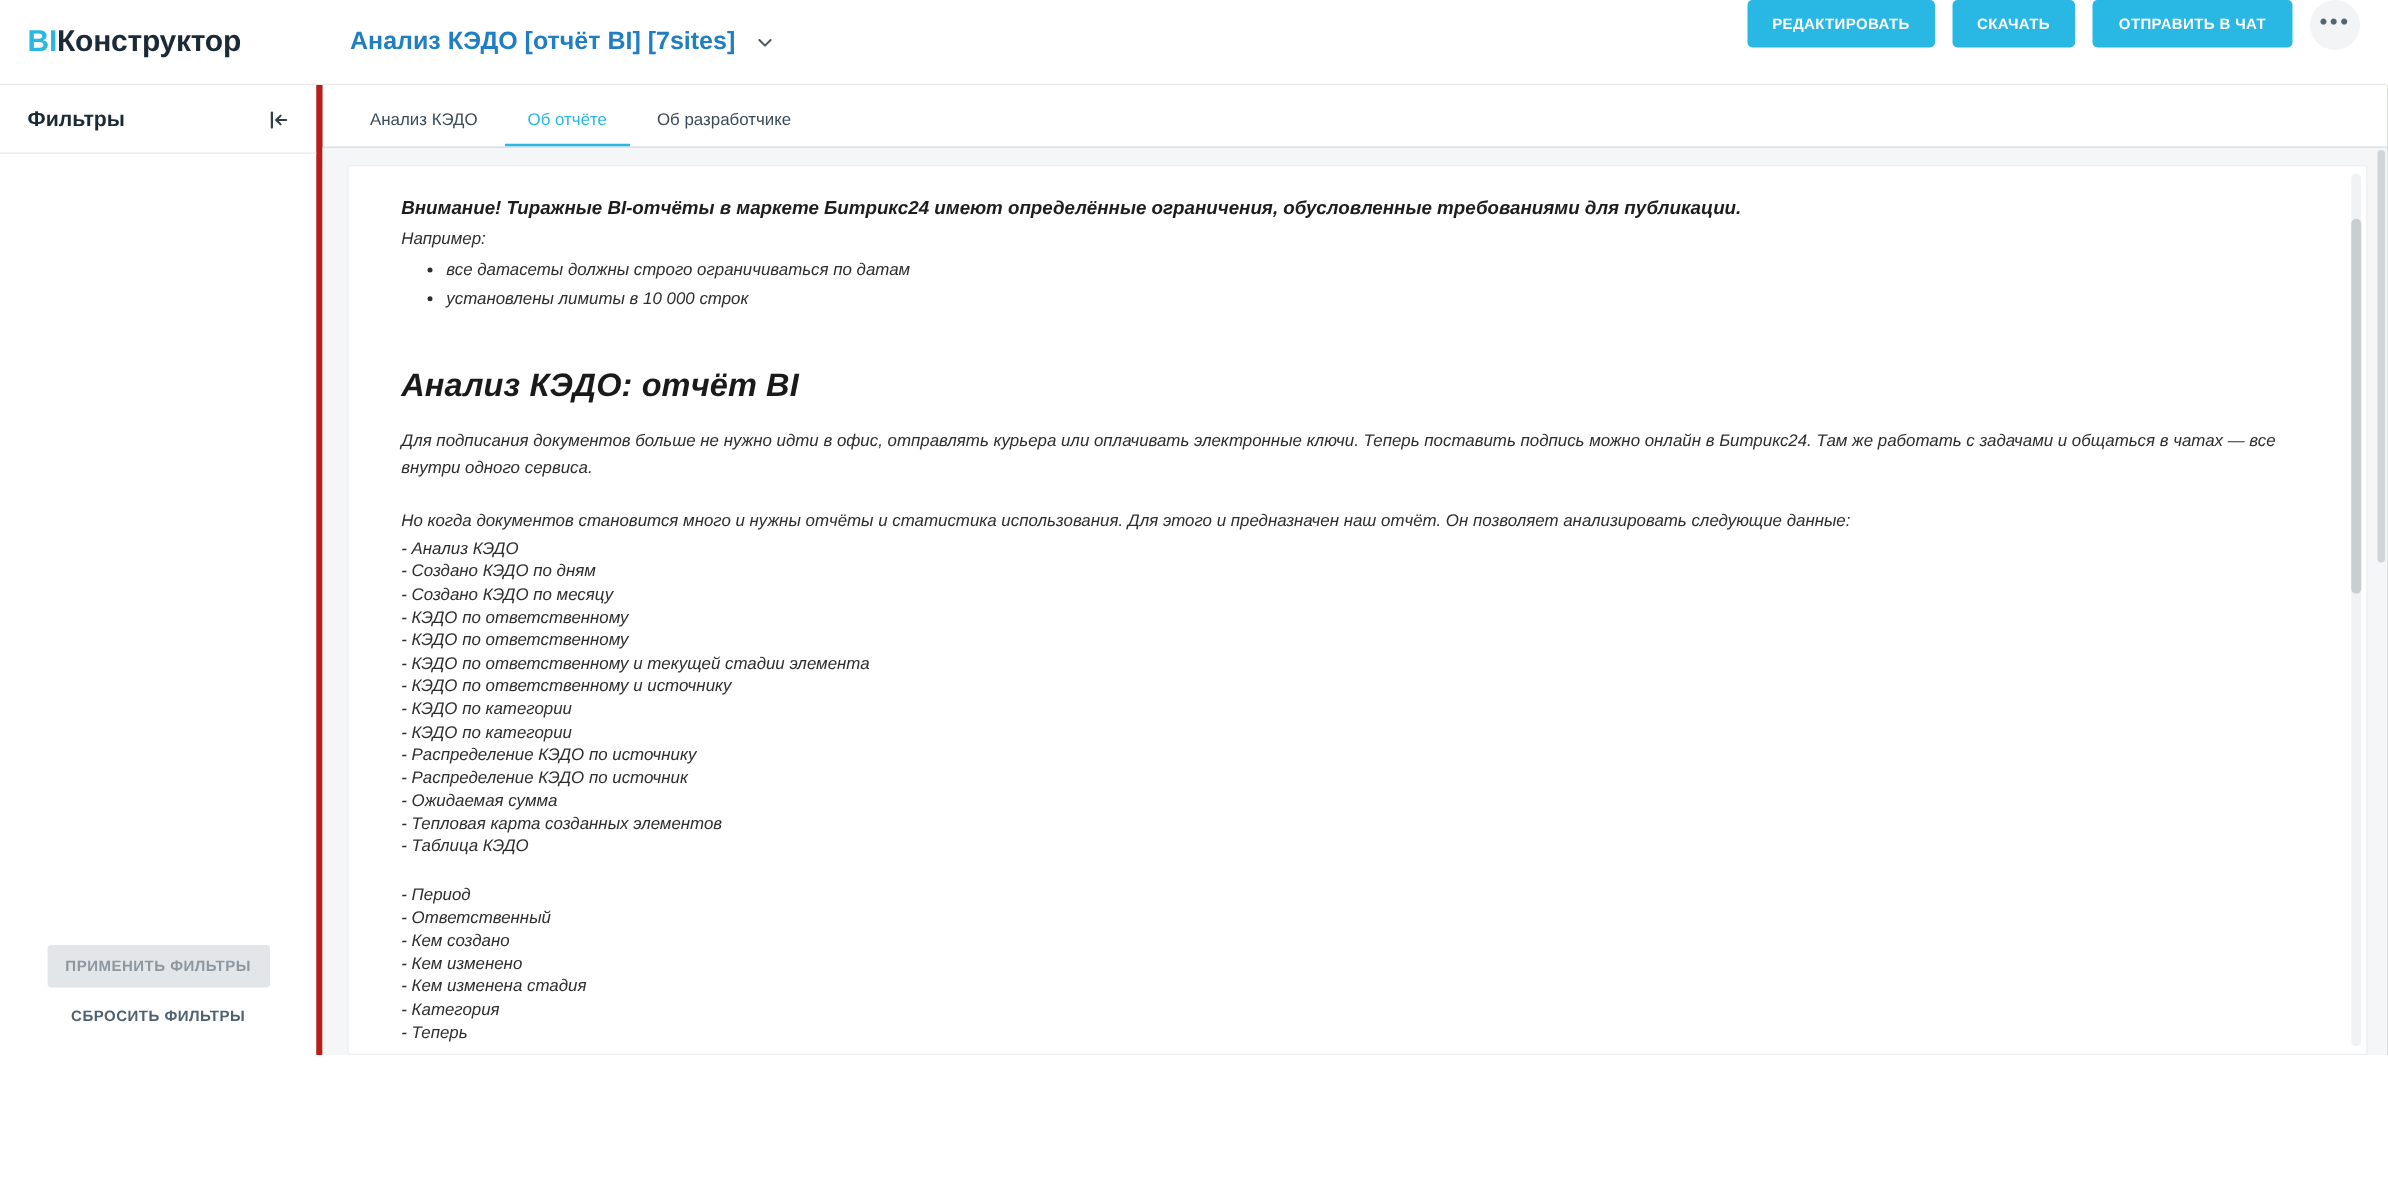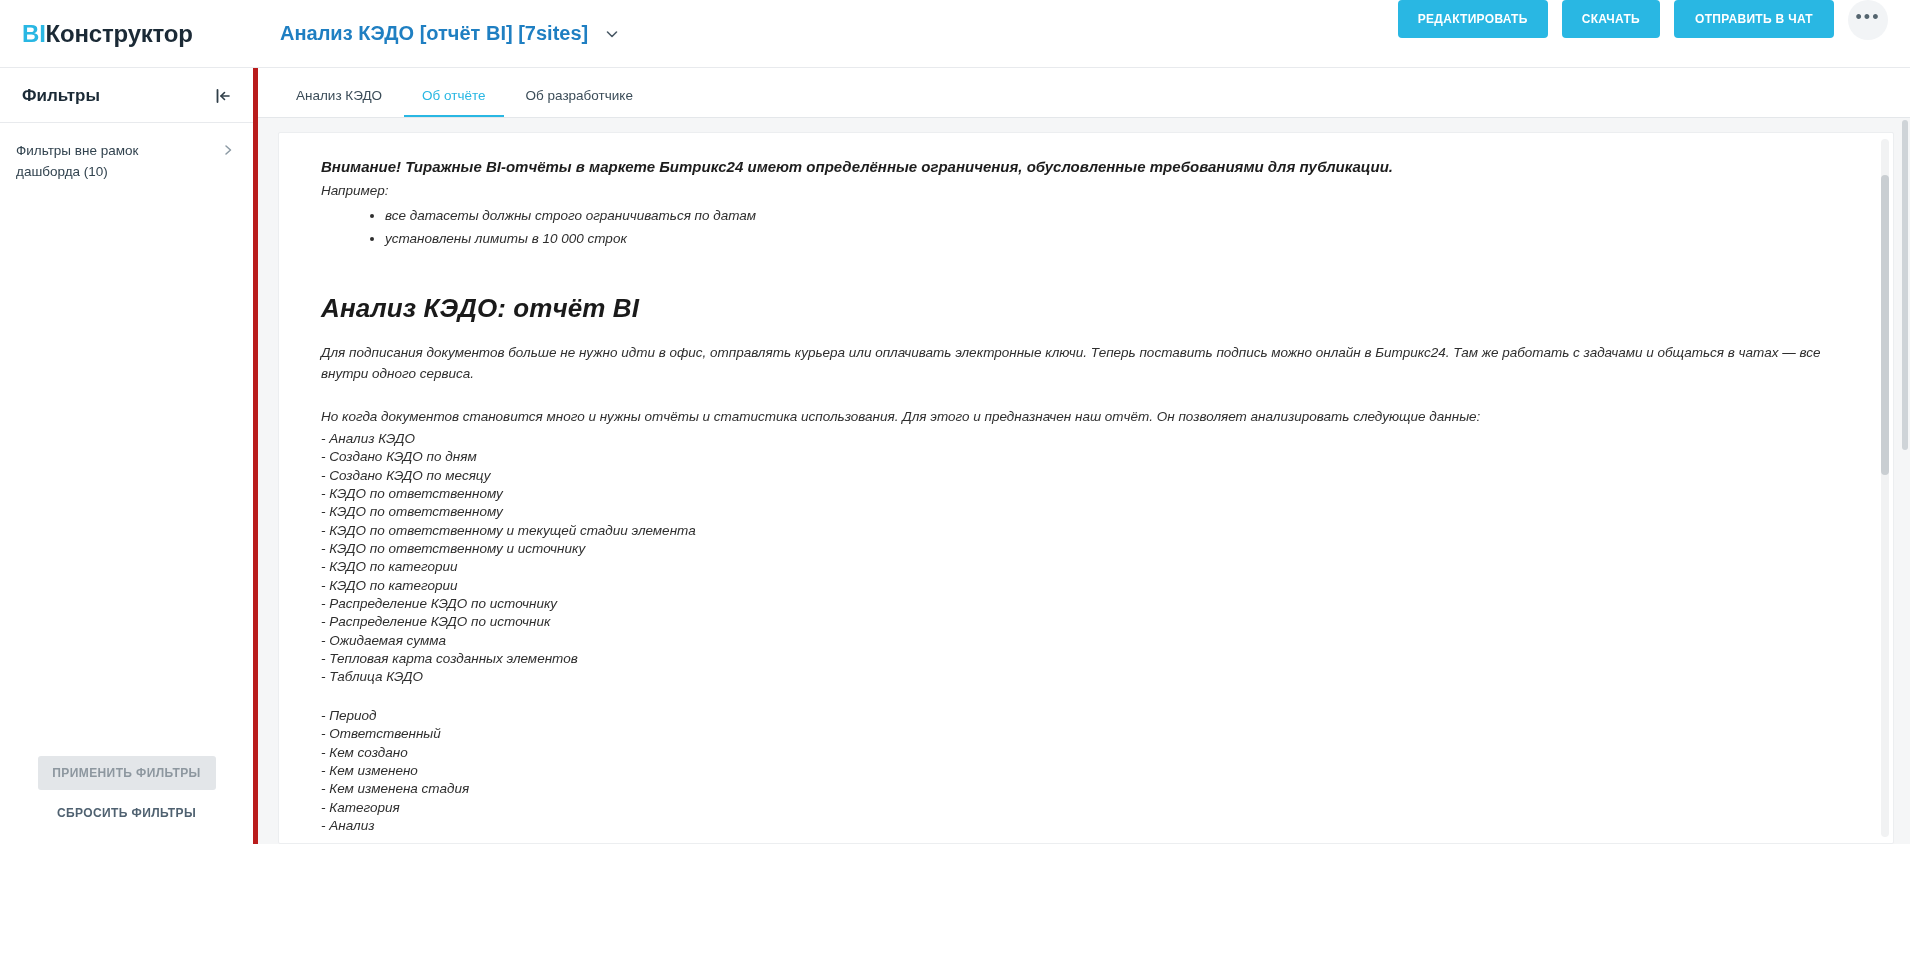--- a/index.html
+++ b/index.html
@@ -265,21 +265,21 @@
     margin-top: 6px;
     color: #2e2e2e;
   }
   ul.warn-list {
     margin: 9px 0 0 0;
     padding-left: 36px;
     font-size: 13.5px;
     font-style: italic;
     color: #2e2e2e;
   }
-  ul.warn-list li { margin-bottom: 4px; line-height: 1.4; margin-left: 28px; }
+  ul.warn-list li { margin-bottom: 4px; line-height: 1.4; }
 
   h1.doc-h1 {
     font-size: 26px;
     font-weight: bold;
     font-style: italic;
     color: #1a1a1a;
     margin: 44px 0 0 0;
     letter-spacing: 0.1px;
   }
   p.para {
@@ -375,28 +375,20 @@
         <span class="collapse-icon">
           <svg width="18" height="16" viewBox="0 0 18 16" aria-hidden="true">
             <path d="M2.5 2 L2.5 14" stroke="#2f3e48" stroke-width="1.8" stroke-linecap="round"></path>
             <path d="M14 8 L6 8" stroke="#2f3e48" stroke-width="1.6" stroke-linecap="round"></path>
             <path d="M9.5 4.5 L6 8 L9.5 11.5" fill="none" stroke="#2f3e48" stroke-width="1.6" stroke-linecap="round" stroke-linejoin="round"></path>
           </svg>
         </span>
       </div>
       <div class="sidebar-sep"></div>
 
-      <div class="filter-group">
-        <span class="filter-group-label">Фильтры вне рамок дашборда (10)</span>
-        <span class="chev-right">
-          <svg width="14" height="14" viewBox="0 0 14 14" aria-hidden="true">
-              <path d="M5 3 L9.5 7 L5 11" fill="none" stroke="#8b99a3" stroke-width="1.5" stroke-linecap="round" stroke-linejoin="round"></path>
-            </svg>
-        </span>
-      </div>
 
       <div class="sidebar-spacer"></div>
 
       <div class="sidebar-footer">
         <button class="apply-btn">ПРИМЕНИТЬ ФИЛЬТРЫ</button>
         <button class="reset-btn">СБРОСИТЬ ФИЛЬТРЫ</button>
       </div>
     </div>
 
     <div class="content">
@@ -441,21 +433,21 @@
 
           <div class="gap"></div>
 
           <div class="list-block" style="margin-top:0">
             <div class="list-line">- Период</div>
             <div class="list-line">- Ответственный</div>
             <div class="list-line">- Кем создано</div>
             <div class="list-line">- Кем изменено</div>
             <div class="list-line">- Кем изменена стадия</div>
             <div class="list-line">- Категория</div>
-            <div class="list-line">- Анализ</div>
+            <div class="list-line">- Теперь</div>
           </div>
 
           <div class="vscroll-outer">
             <div class="vscroll-thumb"></div>
           </div>
         </div>
       </div>
     </div>
 
     <div class="page-vscroll"></div>

